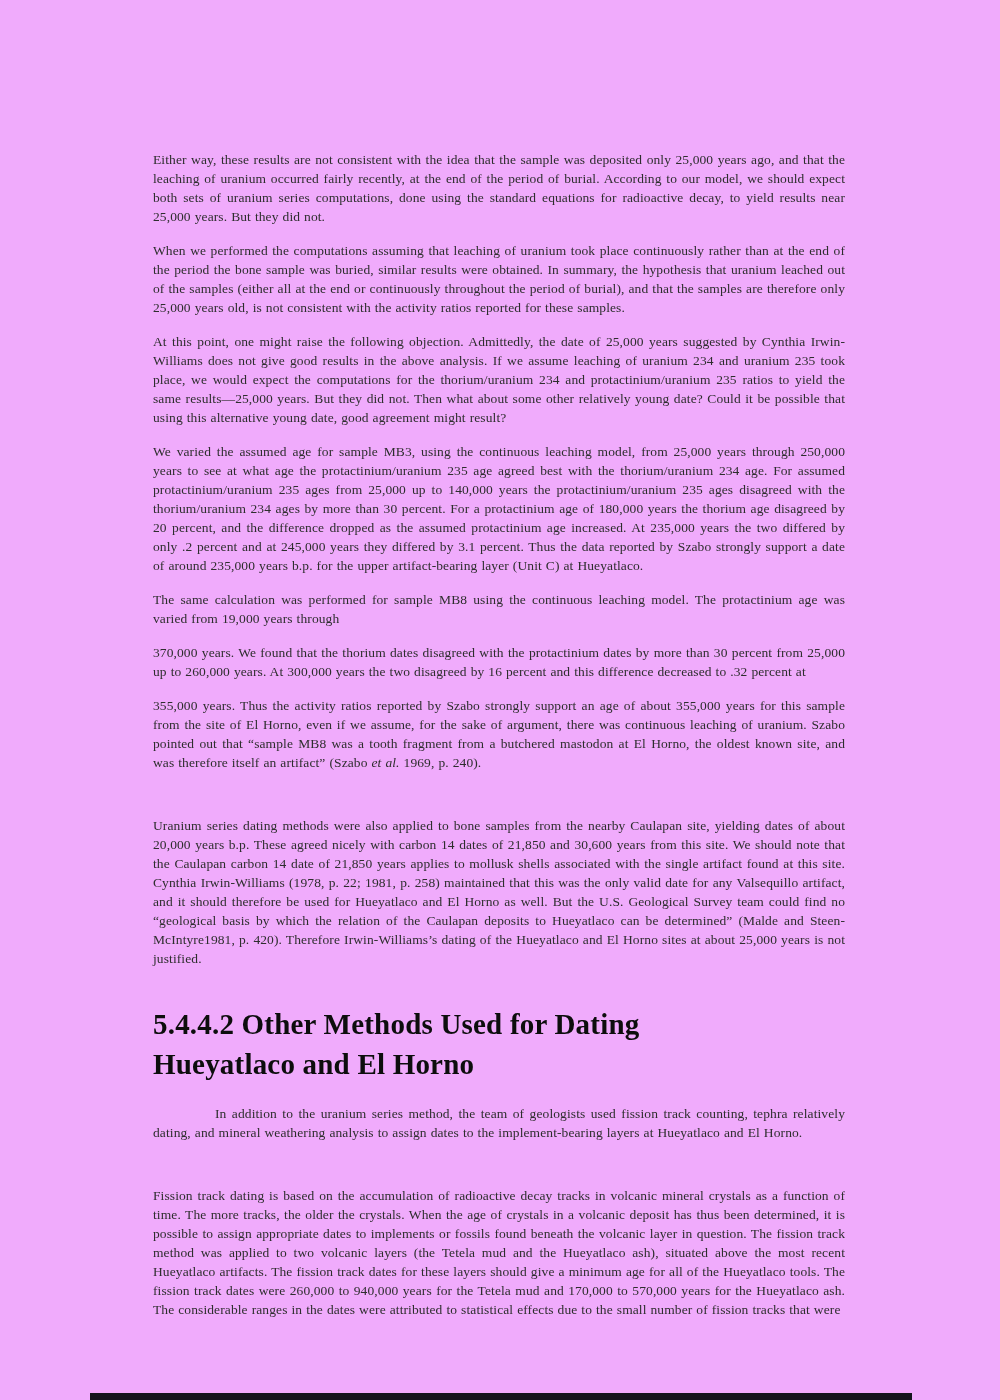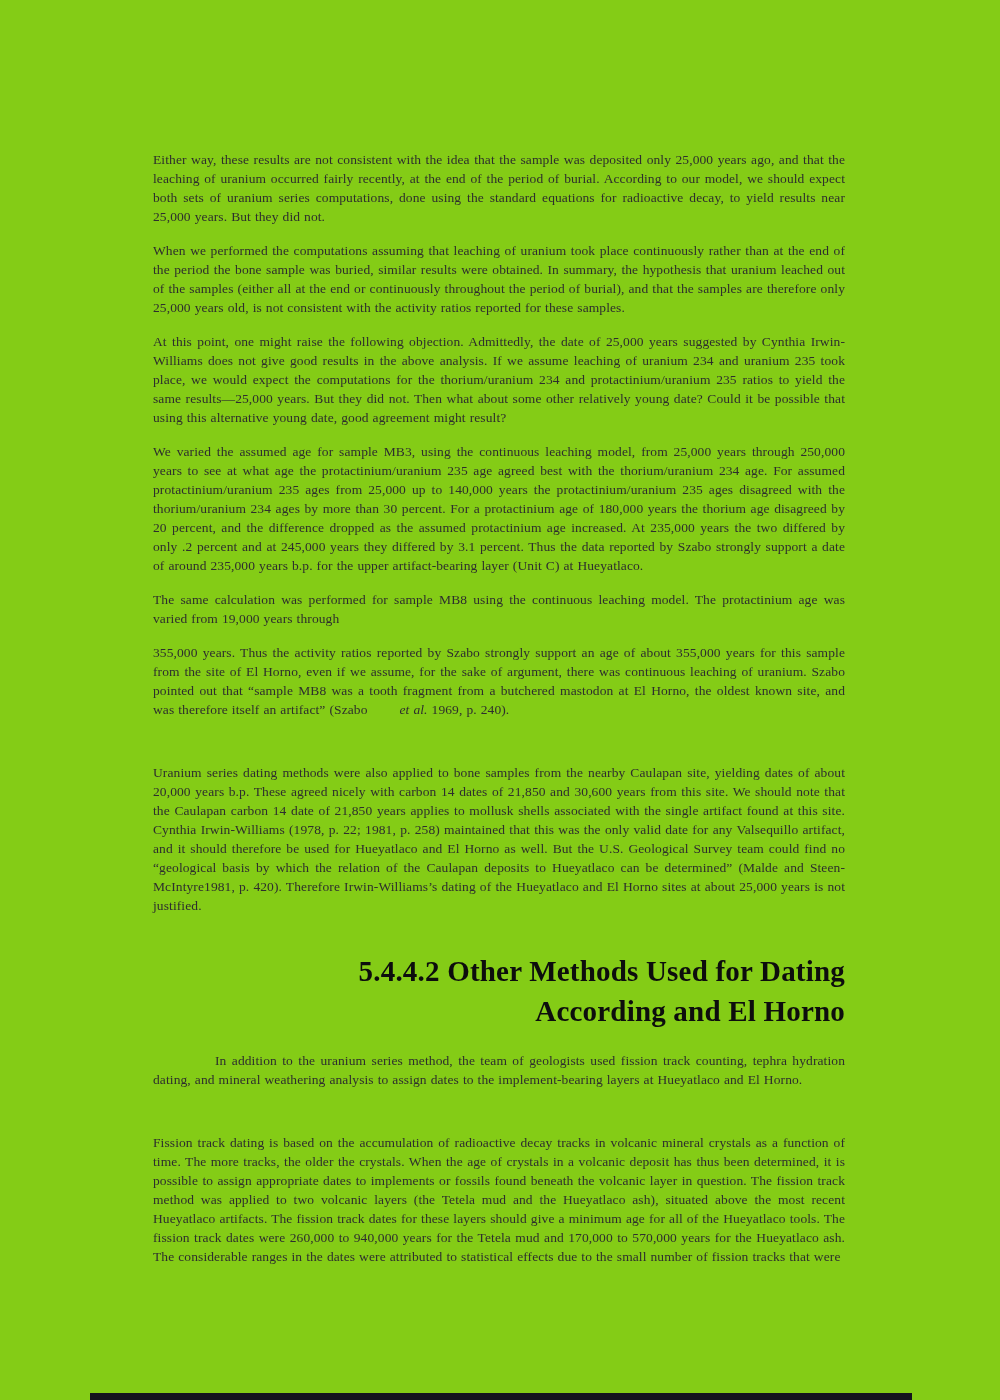--- a/index.html
+++ b/index.html
@@ -14,21 +14,21 @@
     overflow: hidden;
     font-family: "Liberation Serif", "DejaVu Serif", serif;
     color: #2e2e2e;
   }
   .page {
     position: absolute;
     left: 0;
     top: 0;
     width: 1000px;
     height: 1400px;
-    background: #84cc16;
+    background: #f0abfc;
   }
   .text-column {
     position: absolute;
     left: 153px;
     top: 150px;
     width: 692px;
   }
   .para {
     font-size: 13.5px;
     line-height: 19px;
@@ -39,25 +39,24 @@
   }
   .para:last-child {
     margin-bottom: 0;
     margin-top: 44px;
   }
   .para.indent {
     text-indent: 62px;
   }
   .italic {
     font-style: italic;
-    margin-left: 28px;
   }
   .section-heading {
     margin: 36px 0 20px 0;
-    text-align: right;
+    text-align: left;
     font-weight: bold;
     font-size: 29px;
     line-height: 40px;
     color: #0d0d0d;
     letter-spacing: 0.2px;
   }
   .section-heading .heading-line {
     display: block;
   }
   .bottom-edge-bar {
@@ -75,31 +74,32 @@
 <div class="page">
 
   <div class="text-column">
 
     <div>
         <p class="para"><span>Either way, these results are not consistent with the idea that the sample was deposited only 25,000 years ago, and that the leaching of uranium occurred fairly recently, at the end of the period of burial. According to our model, we should expect both sets of uranium series computations, done using the standard equations for radioactive decay, to yield results near 25,000 years. But they did not.</span></p>
         <p class="para"><span>When we performed the computations assuming that leaching of uranium took place continuously rather than at the end of the period the bone sample was buried, similar results were obtained. In summary, the hypothesis that uranium leached out of the samples (either all at the end or continuously throughout the period of burial), and that the samples are therefore only 25,000 years old, is not consistent with the activity ratios reported for these samples.</span></p>
         <p class="para"><span>At this point, one might raise the following objection. Admittedly, the date of 25,000 years suggested by Cynthia Irwin-Williams does not give good results in the above analysis. If we assume leaching of uranium 234 and uranium 235 took place, we would expect the computations for the thorium/uranium 234 and protactinium/uranium 235 ratios to yield the same results—25,000 years. But they did not. Then what about some other relatively young date? Could it be possible that using this alternative young date, good agreement might result?</span></p>
         <p class="para"><span>We varied the assumed age for sample MB3, using the continuous leaching model, from 25,000 years through 250,000 years to see at what age the protactinium/uranium 235 age agreed best with the thorium/uranium 234 age. For assumed protactinium/uranium 235 ages from 25,000 up to 140,000 years the protactinium/uranium 235 ages disagreed with the thorium/uranium 234 ages by more than 30 percent. For a protactinium age of 180,000 years the thorium age disagreed by 20 percent, and the difference dropped as the assumed protactinium age increased. At 235,000 years the two differed by only .2 percent and at 245,000 years they differed by 3.1 percent. Thus the data reported by Szabo strongly support a date of around 235,000 years b.p. for the upper artifact-bearing layer (Unit C) at Hueyatlaco.</span></p>
         <p class="para"><span>The same calculation was performed for sample MB8 using the continuous leaching model. The protactinium age was varied from 19,000 years through</span></p>
+        <p class="para"><span>370,000 years. We found that the thorium dates disagreed with the protactinium dates by more than 30 percent from 25,000 up to 260,000 years. At 300,000 years the two disagreed by 16 percent and this difference decreased to .32 percent at</span></p>
         <p class="para"><span>355,000 years. Thus the activity ratios reported by Szabo strongly support an age of about 355,000 years for this sample from the site of El Horno, even if we assume, for the sake of argument, there was continuous leaching of uranium. Szabo pointed out that “sample MB8 was a tooth fragment from a butchered mastodon at El Horno, the oldest known site, and was therefore itself an artifact” (Szabo </span><span class="italic">et al.</span><span> 1969, p. 240).</span></p>
         <p class="para"><span>Uranium series dating methods were also applied to bone samples from the nearby Caulapan site, yielding dates of about 20,000 years b.p. These agreed nicely with carbon 14 dates of 21,850 and 30,600 years from this site. We should note that the Caulapan carbon 14 date of 21,850 years applies to mollusk shells associated with the single artifact found at this site. Cynthia Irwin-Williams (1978, p. 22; 1981, p. 258) maintained that this was the only valid date for any Valsequillo artifact, and it should therefore be used for Hueyatlaco and El Horno as well. But the U.S. Geological Survey team could find no “geological basis by which the relation of the Caulapan deposits to Hueyatlaco can be determined” (Malde and Steen-McIntyre1981, p. 420). Therefore Irwin-Williams’s dating of the Hueyatlaco and El Horno sites at about 25,000 years is not justified.</span></p>
       </div>
 
     <h2 class="section-heading">
       <span class="heading-line">5.4.4.2 Other Methods Used for Dating</span>
-      <span class="heading-line">According and El Horno</span>
+      <span class="heading-line">Hueyatlaco and El Horno</span>
     </h2>
 
     <div>
-        <p class="para indent"><span>In addition to the uranium series method, the team of geologists used fission track counting, tephra hydration dating, and mineral weathering analysis to assign dates to the implement-bearing layers at Hueyatlaco and El Horno.</span></p>
+        <p class="para indent"><span>In addition to the uranium series method, the team of geologists used fission track counting, tephra relatively dating, and mineral weathering analysis to assign dates to the implement-bearing layers at Hueyatlaco and El Horno.</span></p>
         <p class="para"><span>Fission track dating is based on the accumulation of radioactive decay tracks in volcanic mineral crystals as a function of time. The more tracks, the older the crystals. When the age of crystals in a volcanic deposit has thus been determined, it is possible to assign appropriate dates to implements or fossils found beneath the volcanic layer in question. The fission track method was applied to two volcanic layers (the Tetela mud and the Hueyatlaco ash), situated above the most recent Hueyatlaco artifacts. The fission track dates for these layers should give a minimum age for all of the Hueyatlaco tools. The fission track dates were 260,000 to 940,000 years for the Tetela mud and 170,000 to 570,000 years for the Hueyatlaco ash. The considerable ranges in the dates were attributed to statistical effects due to the small number of fission tracks that were</span></p>
       </div>
 
   </div>
 
   <div class="bottom-edge-bar"></div>
 
 </div>
 
 </body></html>

